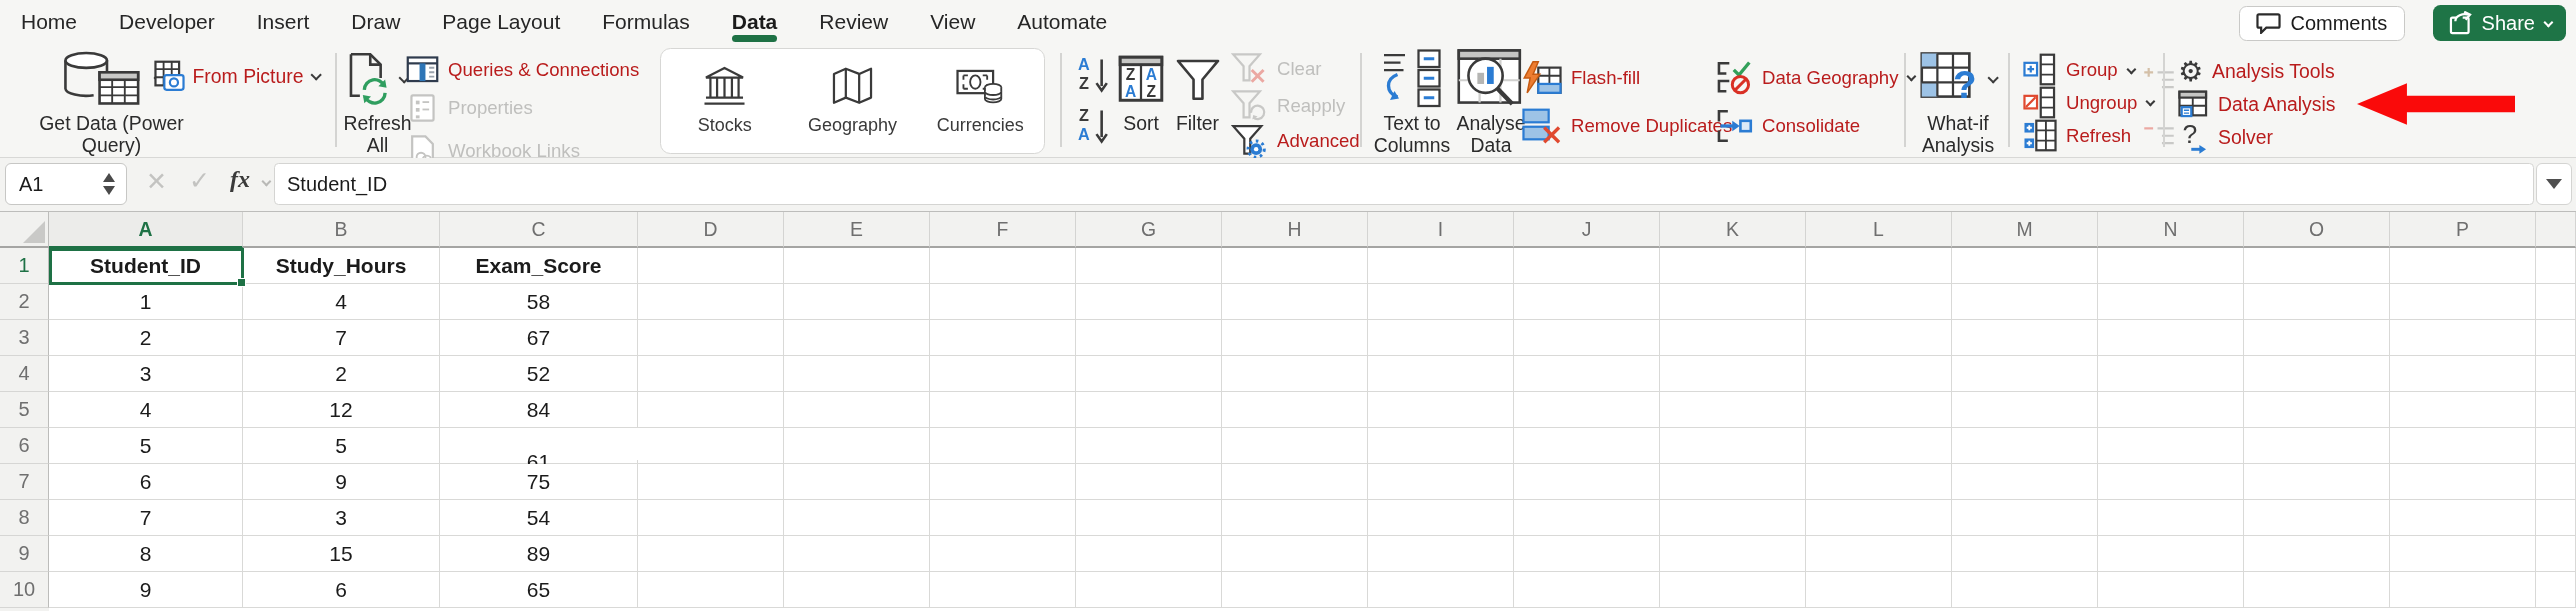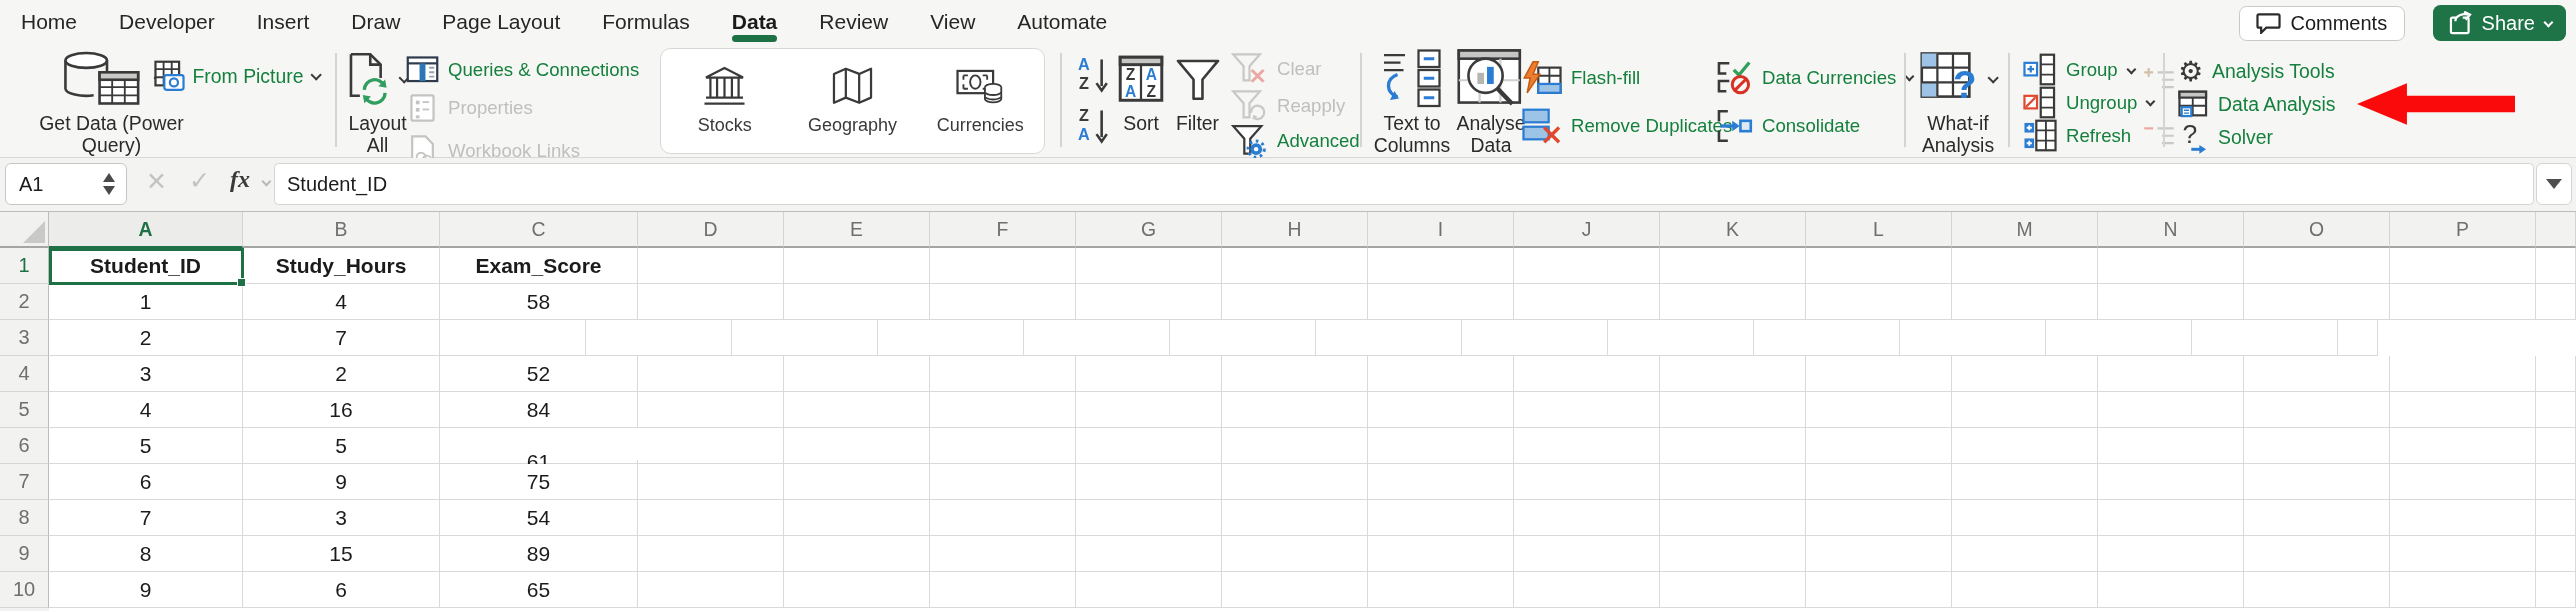--- a/index.html
+++ b/index.html
@@ -25,21 +25,21 @@
 
   
   .ribbon { position:absolute; left:0; top:43px; width:2576px; height:115px; background:#f6f6f4; border-bottom:1.5px solid #d8d8d6; }
   .vdiv { position:absolute; top:10.4px; height:94px; width:1.5px; background:#d4d4d2; }
 
   .big-item { position:absolute; top:3px; display:flex; flex-direction:column; align-items:center; }
   .icon-row { height:66px; display:flex; align-items:center; justify-content:center; gap:4.5px; }
   .big-label { font-size:19.4px; line-height:22.4px; color:#2b2b2b; text-align:center; }
 
   .srow { position:absolute; display:flex; align-items:center; gap:9px; height:33px; }
-  .slabel { font-size:18.6px; color:#15803d; white-space:nowrap; }
+  .slabel { font-size:18.6px; color:#b91c1c; white-space:nowrap; }
   .faded .slabel { color:#bfbfbd; }
 
   .row-item { position:absolute; display:flex; align-items:center; gap:7.5px; }
 
   .dtypes-box { position:absolute; left:660px; top:4.5px; width:385px; height:106px; background:#fff;
     border:1.5px solid #d7d7d5; border-radius:10.4px; display:flex; }
   .dtype { width:128px; display:flex; flex-direction:column; align-items:center; justify-content:center; gap:7.5px; }
   .dtype-label { font-size:18px; color:#3a3a3a; }
 
   .arrow-red { position:absolute; left:2357px; top:40px; }
@@ -156,21 +156,21 @@
         <path d="M4 4 h26 l14 14 v18" fill="none" stroke="#3a3a3a" stroke-width="3.5"></path>
         <path d="M30 4 v14 h14" fill="none" stroke="#3a3a3a" stroke-width="3.5"></path>
         <path d="M4 4 v56 h12" fill="none" stroke="#3a3a3a" stroke-width="3.5"></path>
         <path d="M22 52 a14 14 0 0 1 27 -5" fill="none" stroke="#2f9e5f" stroke-width="4.5"></path>
         <path d="M50 38 l2 11 -11 -2 z" fill="#2f9e5f"></path>
         <path d="M50 56 a14 14 0 0 1 -27 5" fill="none" stroke="#2f9e5f" stroke-width="4.5"></path>
         <path d="M22 70 l-2 -11 11 2 z" fill="#2f9e5f"></path>
       </svg>
       <span class="chev"></span>
     </div>
-    <div class="big-label" style="width:75px;">Layout All</div>
+    <div class="big-label" style="width:75px;">Refresh All</div>
   </div>
 
   <div class="srow" style="left:406px; top:10.4px;">
     <svg width="33" height="28" viewBox="0 0 44 38">
       <rect x="2" y="2" width="40" height="32" fill="#fff" stroke="#2f3b4d" stroke-width="3"></rect>
       <path d="M2 10 h40" stroke="#2f3b4d" stroke-width="3"></path>
       <rect x="18" y="10" width="8" height="24" fill="#2e75b6"></rect>
       <path d="M31 16 h7 M31 22 h7 M31 28 h7" stroke="#9aa3ad" stroke-width="2.5"></path>
     </svg>
     <span class="slabel">Queries &amp; Connections</span>
@@ -346,21 +346,21 @@
     <span class="slabel">Remove Duplicates</span>
   </div>
 
   <div class="srow" style="left:1716px; top:18px;">
     <svg width="37" height="36" viewBox="0 0 50 48">
       <path d="M18 4 H4 V18 H14 M18 28 H4 V42 H14" fill="none" stroke="#3a3a3a" stroke-width="3.5"></path>
       <path d="M24 13 l7 7 L45 3" fill="none" stroke="#33a05a" stroke-width="4.5"></path>
       <circle cx="33" cy="33" r="11" fill="none" stroke="#d93025" stroke-width="4"></circle>
       <path d="M25 41 L41 25" stroke="#d93025" stroke-width="4"></path>
     </svg>
-    <span class="slabel">Data Currencies</span>
+    <span class="slabel">Data Geography</span>
     <span class="chev sm"></span>
   </div>
   <div class="srow" style="left:1716px; top:66px;">
     <svg width="37" height="36" viewBox="0 0 50 48">
       <path d="M16 4 H4 V18 M16 44 H4 V30" fill="none" stroke="#3a3a3a" stroke-width="3.5"></path>
       <path d="M6 24 H26" stroke="#2b7cd3" stroke-width="4.5"></path>
       <path d="M22 17 l10 7 -10 7 z" fill="#2b7cd3"></path>
       <rect x="33" y="17" width="14" height="14" fill="#dce9f7" stroke="#2b7cd3" stroke-width="3.5"></rect>
     </svg>
     <span class="slabel">Consolidate</span>
@@ -539,20 +539,21 @@
       <div class="gc" style="width: 146px;"></div>
       <div class="gc" style="width: 146px;"></div>
       <div class="gc" style="width: 146px;"></div>
       <div class="gc" style="width: 146px;"></div>
       <div class="gc" style="width: 40px;"></div>
     </div>
     <div class="grow">
       <div class="rn" style="width: 49px;">3</div>
       <div class="gc" style="width: 194px;">2</div>
       <div class="gc" style="width: 197px;">7</div>
+      <div class="gc" style="width: 198px;">67</div>
       <div class="gc" style="width: 146px;"></div>
       <div class="gc" style="width: 146px;"></div>
       <div class="gc" style="width: 146px;"></div>
       <div class="gc" style="width: 146px;"></div>
       <div class="gc" style="width: 146px;"></div>
       <div class="gc" style="width: 146px;"></div>
       <div class="gc" style="width: 146px;"></div>
       <div class="gc" style="width: 146px;"></div>
       <div class="gc" style="width: 146px;"></div>
       <div class="gc" style="width: 146px;"></div>
@@ -577,21 +578,21 @@
       <div class="gc" style="width: 146px;"></div>
       <div class="gc" style="width: 146px;"></div>
       <div class="gc" style="width: 146px;"></div>
       <div class="gc" style="width: 146px;"></div>
       <div class="gc" style="width: 146px;"></div>
       <div class="gc" style="width: 40px;"></div>
     </div>
     <div class="grow">
       <div class="rn" style="width: 49px;">5</div>
       <div class="gc" style="width: 194px;">4</div>
-      <div class="gc" style="width: 197px;">16</div>
+      <div class="gc" style="width: 197px;">12</div>
       <div class="gc" style="width: 198px;">84</div>
       <div class="gc" style="width: 146px;"></div>
       <div class="gc" style="width: 146px;"></div>
       <div class="gc" style="width: 146px;"></div>
       <div class="gc" style="width: 146px;"></div>
       <div class="gc" style="width: 146px;"></div>
       <div class="gc" style="width: 146px;"></div>
       <div class="gc" style="width: 146px;"></div>
       <div class="gc" style="width: 146px;"></div>
       <div class="gc" style="width: 146px;"></div>

